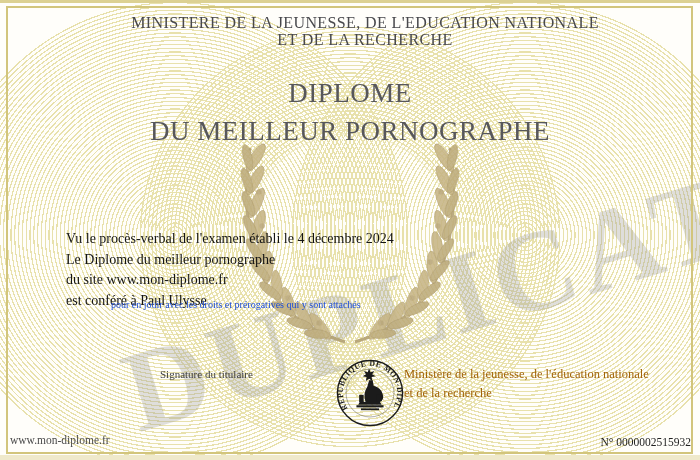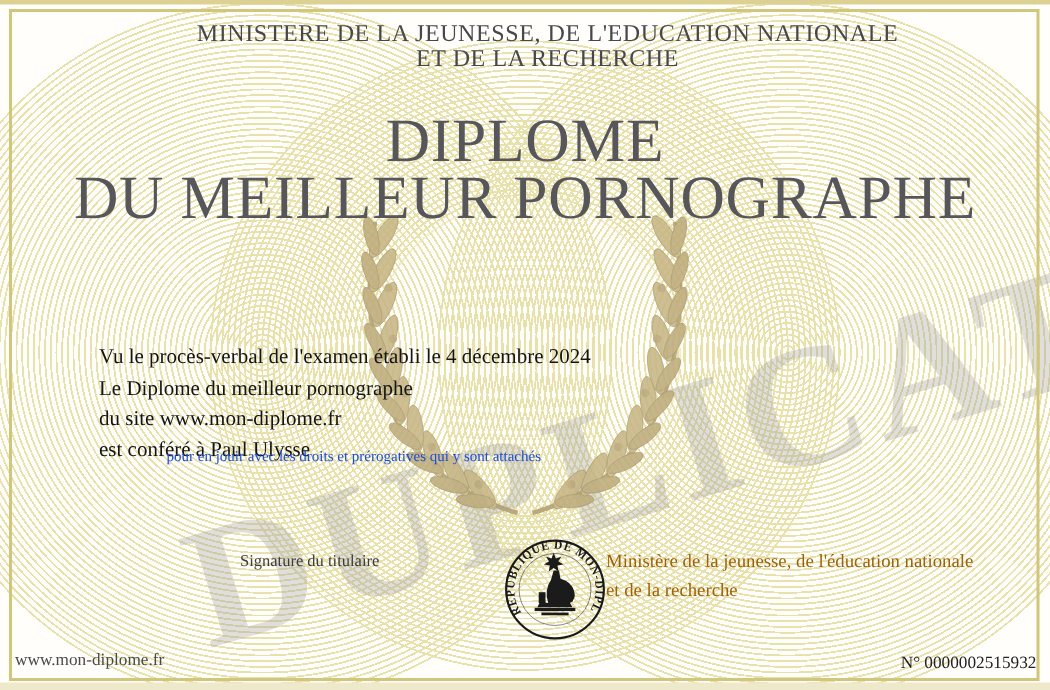--- a/index.html
+++ b/index.html
@@ -39,21 +39,21 @@
   
   .wreath{position:absolute;left:215px;top:130px;width:270px;height:215px;z-index:2;}
   
   .header{
     position:absolute;left:0;top:14px;width:700px;text-align:center;z-index:3;
     color:#48484c;font-size:16px;line-height:17px;letter-spacing:.4px;margin-left:15px;
   }
   
   .title{
     position:absolute;left:0;top:74px;width:700px;text-align:center;z-index:3;
-    color:#57575b;font-size:41px;line-height:38px;letter-spacing:.5px;
+    color:#57575b;font-size:27px;line-height:38px;letter-spacing:.5px;
   }
   
   .body-block{
     position:absolute;left:66px;top:187px;width:560px;z-index:3;
     color:#141414;font-size:14px;line-height:20.5px;margin-top:42px;
   }
   .rights-line{
     position:absolute;left:111px;top:299px;z-index:3;
     color:#1d4ed8;font-size:10px;
   }

